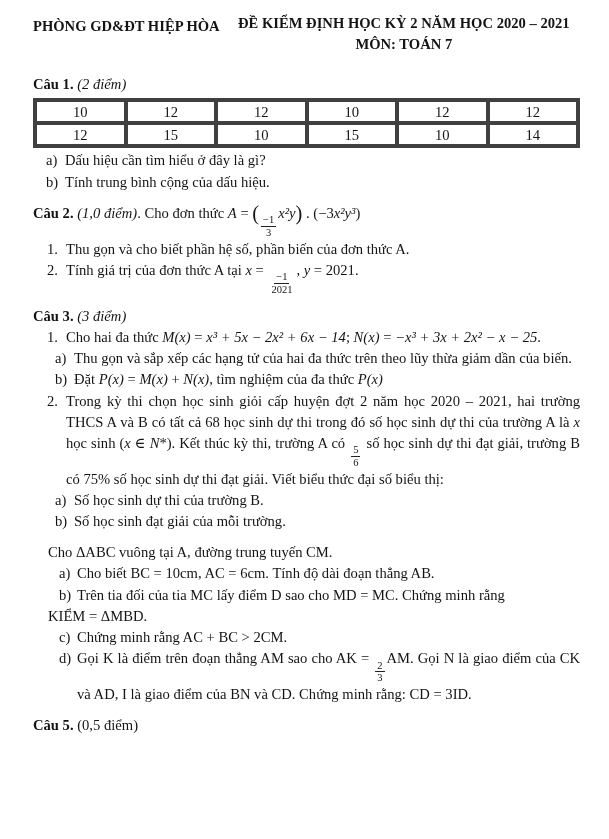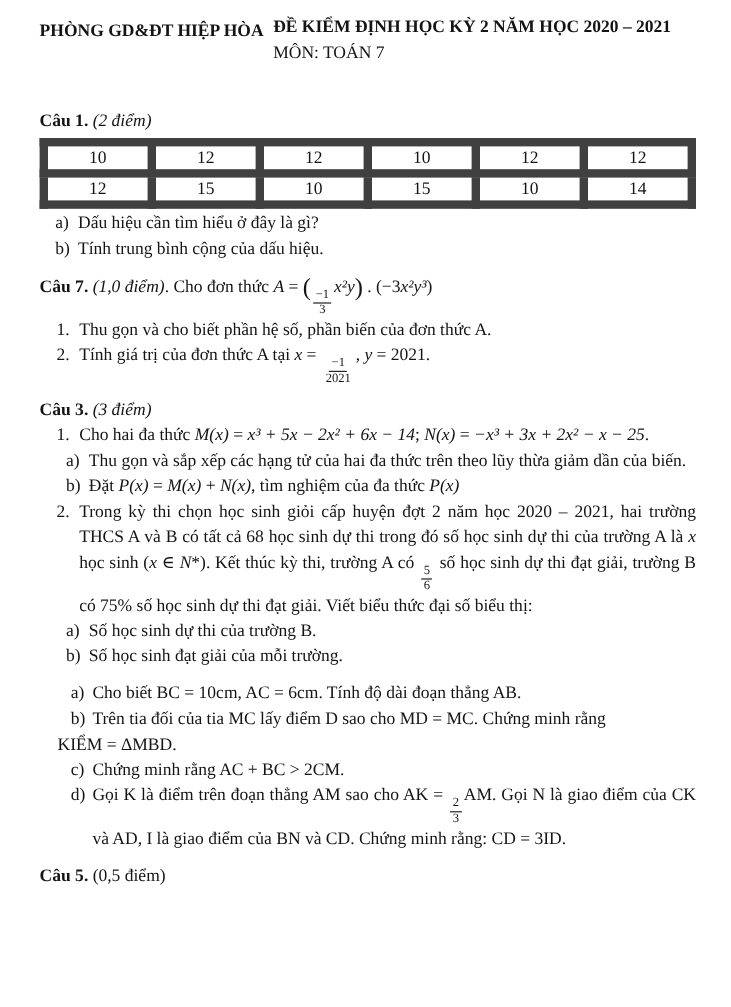--- a/index.html
+++ b/index.html
@@ -6,39 +6,39 @@
   body {
     width:609px; height:839px; overflow:hidden; background:#ffffff;
     font-family:"Liberation Serif","DejaVu Serif",serif;
     font-size:14.6px; line-height:1.45; color:#141414;
   }
   .page { padding:13px 29px 16px 33px; }
 
   
   .hdr { display:flex; align-items:flex-start; }
   .org { font-weight:bold; white-space:nowrap; padding-top:3px; }
-  .hdr-right { flex:1; text-align:left; padding-left:8px; }
+  .hdr-right { flex:1; text-align:center; padding-left:8px; }
   .title { font-weight:bold; }
-  .subject { font-weight:normal; }
+  .subject { font-weight:bold; }
   .time { font-style:italic; }
 
   
   .q { margin-top:10px; }
-  .q-first { margin-top:36px; }
+  .q-first { margin-top:19px; }
   .qh { text-align:left; }
   .qlabel { font-weight:bold; }
   .it { font-style:italic; }
   .para { margin:0; text-align:justify; }
   .indent { text-indent:15px; }
   .intro-wide { line-height:1.6; }
 
   
   table.score { width:100%; border-collapse:collapse; margin:3px 0 2px 0; }
   table.score td {
-    border:7px solid #404040; text-align:center; padding:0;
+    border:4px solid #404040; text-align:center; padding:0;
     height:19px; line-height:1.25;
   }
 
   
   .itm { display:flex; }
   .itm .mk { flex:none; }
   .itm .ct { flex:1; text-align:justify; }
   .lvl1 { padding-left:13px; }  .lvl1 .mk { width:19px; }
   .num  { padding-left:14px; }  .num  .mk { width:19px; }
   .sub  { padding-left:22px; }  .sub  .mk { width:19px; }
@@ -99,21 +99,21 @@
       <span class="mk">a)</span>
       <span class="ct">Dấu hiệu cần tìm hiểu ở đây là gì?</span>
     </div>
     <div class="itm lvl1">
       <span class="mk">b)</span>
       <span class="ct">Tính trung bình cộng của dấu hiệu.</span>
     </div>
   </div>
 
   <div class="q">
-    <div class="qh"><span class="tk-b">Câu 7. </span><span class="tk-i">(1,0 điểm)</span><span class="">. Cho đơn thức </span><span class="tk-i">A</span><span class=""> = </span><span class="tk-big">(</span><span class="frac">
+    <div class="qh"><span class="tk-b">Câu 2. </span><span class="tk-i">(1,0 điểm)</span><span class="">. Cho đơn thức </span><span class="tk-i">A</span><span class=""> = </span><span class="tk-big">(</span><span class="frac">
           <span class="fnum">−1</span>
           <span class="fden">3</span>
         </span><span class="tk-i">x²y</span><span class="tk-big">)</span><span class=""> . (−3</span><span class="tk-i">x²y³</span><span class="">)</span></div>
     <div class="itm num">
       <span class="mk">1.</span>
       <span class="ct"><span class="">Thu gọn và cho biết phần hệ số, phần biến của đơn thức A.</span></span>
     </div>
     <div class="itm num">
       <span class="mk">2.</span>
       <span class="ct"><span class="">Tính giá trị của đơn thức A tại </span><span class="tk-i">x</span><span class=""> = </span><span class="frac">
@@ -151,20 +151,21 @@
       <span class="mk">a)</span>
       <span class="ct"><span class="">Số học sinh dự thi của trường B.</span></span>
     </div>
     <div class="itm sub">
       <span class="mk">b)</span>
       <span class="ct"><span class="">Số học sinh đạt giải của mỗi trường.</span></span>
     </div>
   </div>
 
   <div class="q">
+    <p class="para indent">Cho ΔABC vuông tại A, đường trung tuyến CM.</p>
     <div class="itm q4i">
       <span class="mk">a)</span>
       <span class="ct"><span class="">Cho biết BC = 10cm, AC = 6cm. Tính độ dài đoạn thẳng AB.</span></span>
     </div>
     <div class="itm q4i">
       <span class="mk">b)</span>
       <span class="ct"><span class="">Trên tia đối của tia MC lấy điểm D sao cho MD = MC. Chứng minh rằng</span></span>
     </div>
     <div class="cont"><span class="">KIỂM = ΔMBD.</span></div>
     <div class="itm q4i">

